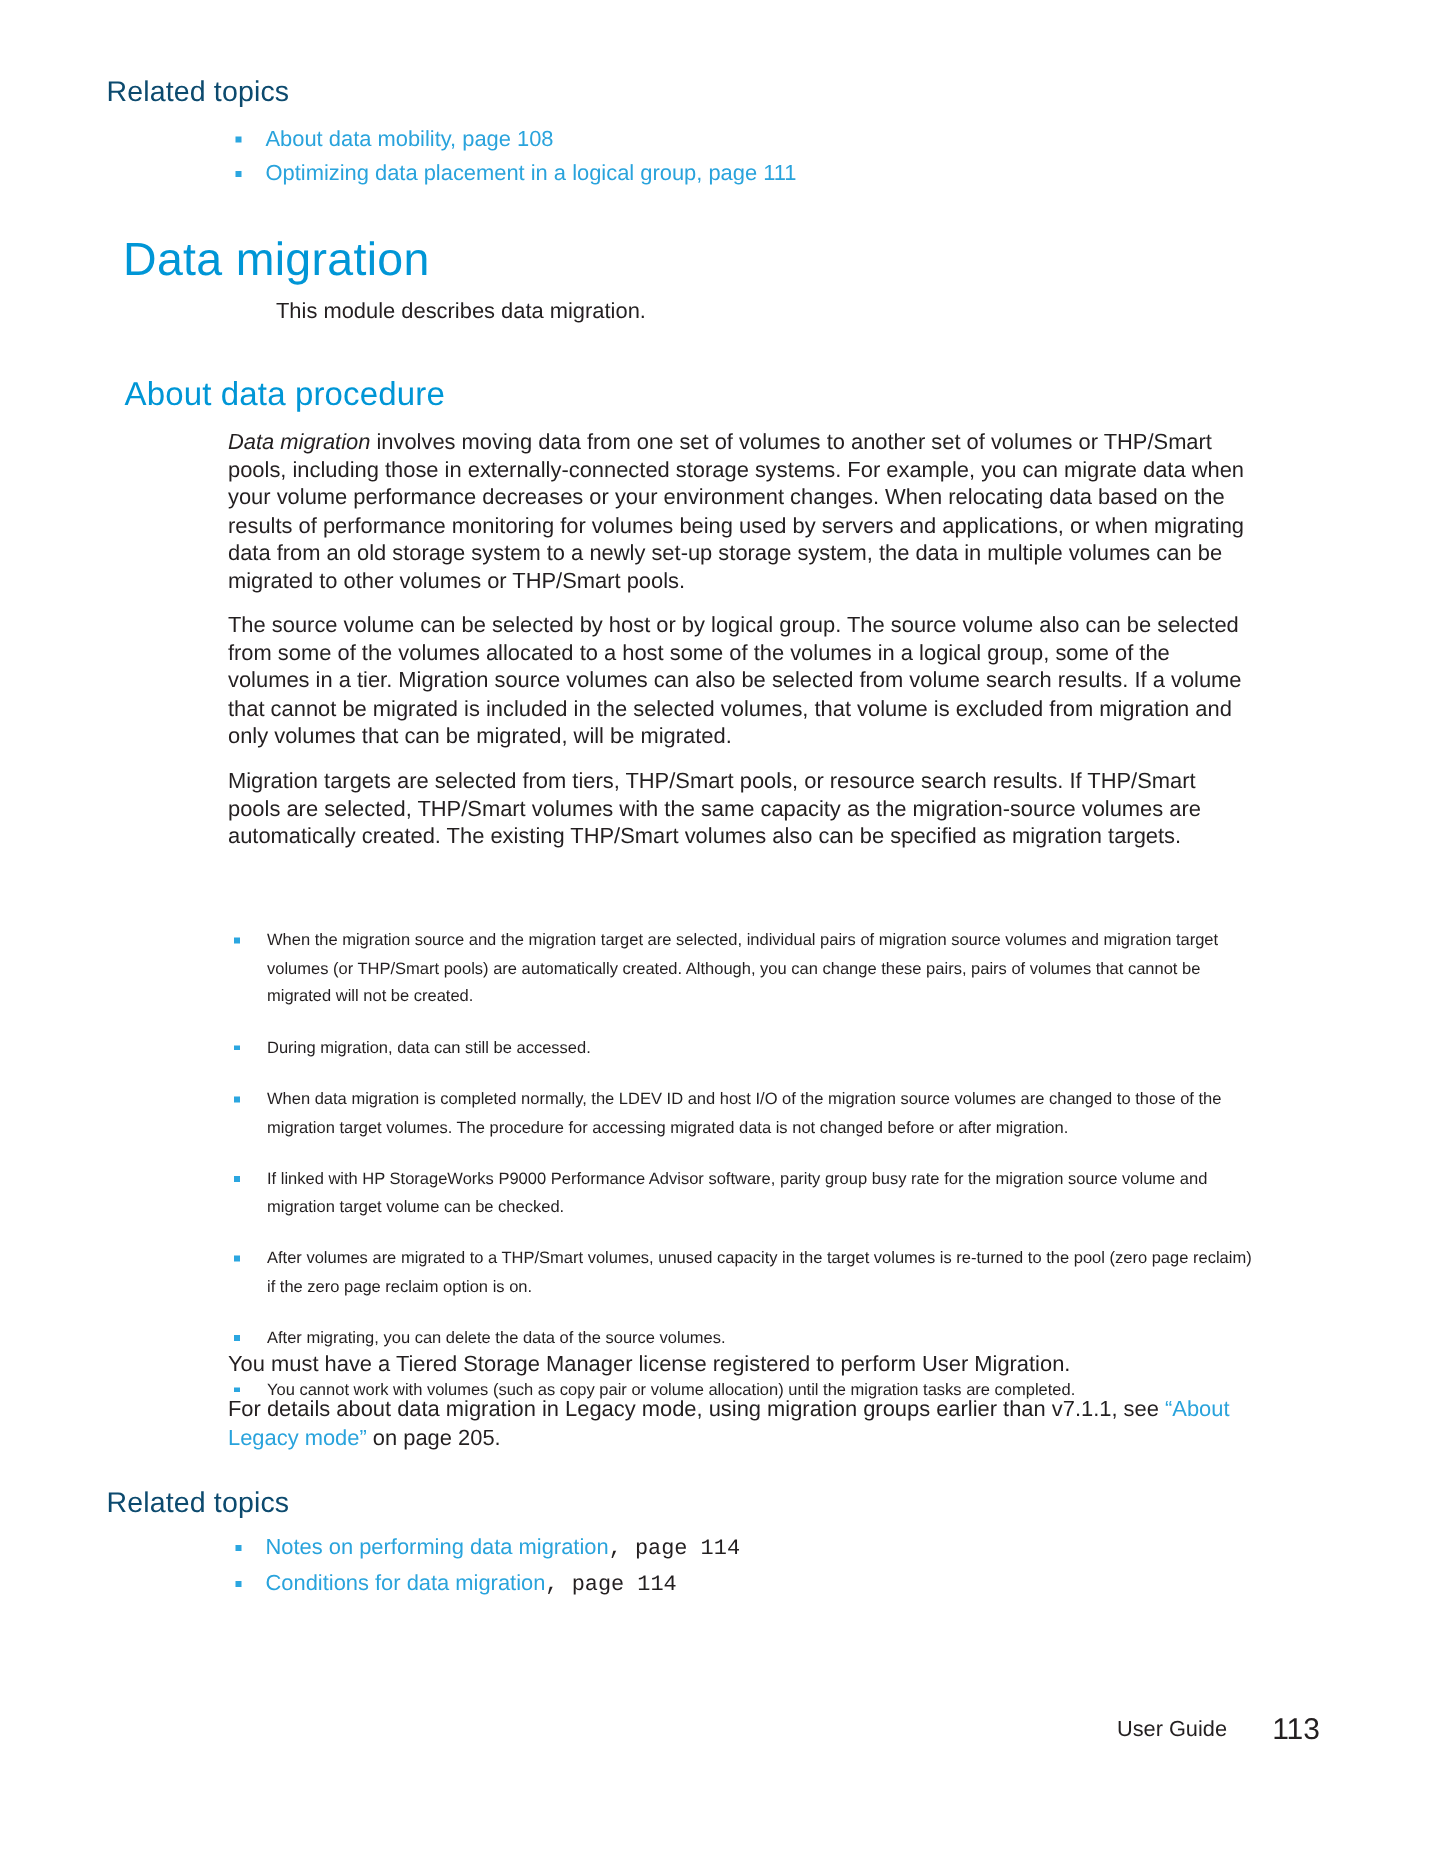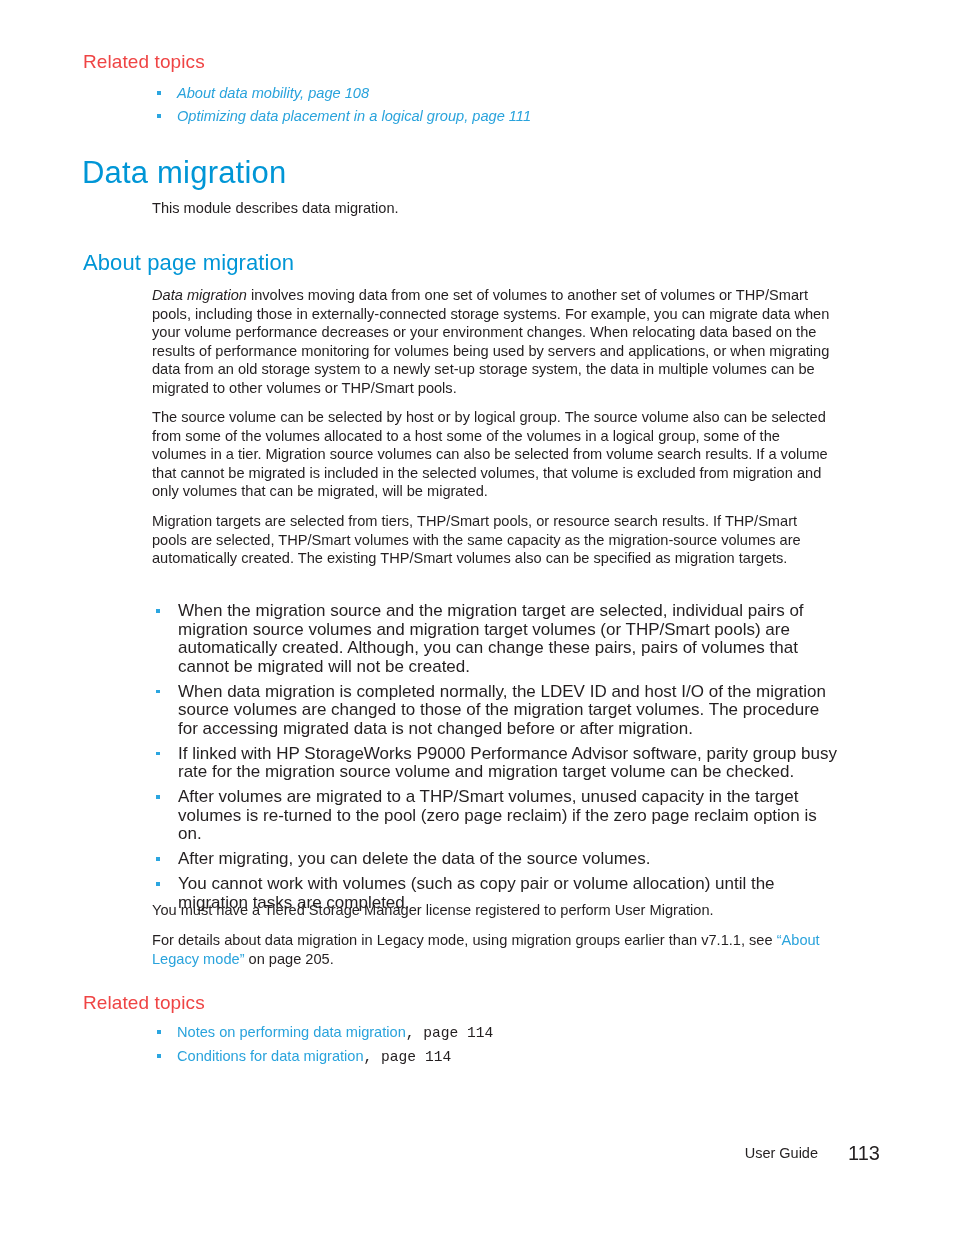--- a/index.html
+++ b/index.html
@@ -19,24 +19,24 @@
   .page {
     position: relative;
     width: 954px;
     height: 1235px;
     box-sizing: border-box;
   }
 
   
   .h-related {
     position: absolute;
-    left: 83px;
+    left: 71px;
     font-size: 19px;
     line-height: 24px;
-    color: #ef4444;
+    color: #0c4a6e;
     font-weight: 400;
     letter-spacing: .1px;
     white-space: nowrap;
   }
   .h1 {
     position: absolute;
     left: 82px;
     font-size: 31px;
     line-height: 38px;
     color: #0096d6;
@@ -99,24 +99,25 @@
 
   
   .notelist {
     position: absolute;
     left: 152px;
     width: 690px;
   }
   .notelist .note-item {
     position: relative;
     padding-left: 26px;
-    font-size: 17px;
+    font-size: 11px;
     line-height: 18.5px;
     color: #231f20;
     margin-bottom: 6.5px;
+    margin-top: 16px;
   }
   .notelist .note-item .bullet {
     position: absolute;
     left: 4px;
     top: 7px;
     width: 3.5px;
     height: 3.5px;
     background: #2ba6e0;
   }
 
@@ -149,45 +150,48 @@
     white-space: nowrap;
   }
 </style>
 </head>
 <body>
 
 <div class="page">
 
   <div class="h-related" style="top:50px;">Related topics</div>
 
-  <div class="reflist" style="top:82px;font-style:italic;">
+  <div class="reflist" style="top:82px;">
     <div class="ref-item">
       <span class="bullet"></span><span class="lnk">About data mobility</span><span class="lnk">, page 108</span>
     </div>
     <div class="ref-item">
       <span class="bullet"></span><span class="lnk">Optimizing data placement in a logical group</span><span class="lnk">, page 111</span>
     </div>
   </div>
 
   <div class="h1" style="top:154px;">Data migration</div>
 
-  <div class="para" style="top:199px;">This module describes data migration.</div>
-
-  <div class="h2" style="top:249px;">About page migration</div>
+  <div class="para" style="top:199px;margin-left:32px;">This module describes data migration.</div>
+
+  <div class="h2" style="top:249px;">About data procedure</div>
 
   <div class="para" style="top:286px;"><em>Data migration</em><span> involves moving data from one set of volumes to another set of volumes or THP/Smart pools, including those in externally-connected storage systems. For example, you can migrate data when your volume performance decreases or your environment changes. When relocating data based on the results of performance monitoring for volumes being used by servers and applications, or when migrating data from an old storage system to a newly set-up storage system, the data in multiple volumes can be migrated to other volumes or THP/Smart pools.</span></div>
 
   <div class="para" style="top:408px;">The source volume can be selected by host or by logical group. The source volume also can be selected from some of the volumes allocated to a host some of the volumes in a logical group, some of the volumes in a tier. Migration source volumes can also be selected from volume search results. If a volume that cannot be migrated is included in the selected volumes, that volume is excluded from migration and only volumes that can be migrated, will be migrated.</div>
 
   <div class="para" style="top:512px;">Migration targets are selected from tiers, THP/Smart pools, or resource search results. If THP/Smart pools are selected, THP/Smart volumes with the same capacity as the migration-source volumes are automatically created. The existing THP/Smart volumes also can be specified as migration targets.</div>
 
 
   <div class="notelist" style="top:602px;">
     <div class="note-item">
       <span class="bullet"></span><span>When the migration source and the migration target are selected, individual pairs of migration source volumes and migration target volumes (or THP/Smart pools) are automatically created. Although, you can change these pairs, pairs of volumes that cannot be migrated will not be created.</span>
+    </div>
+    <div class="note-item">
+      <span class="bullet"></span><span>During migration, data can still be accessed.</span>
     </div>
     <div class="note-item">
       <span class="bullet"></span><span>When data migration is completed normally, the LDEV ID and host I/O of the migration source volumes are changed to those of the migration target volumes. The procedure for accessing migrated data is not changed before or after migration.</span>
     </div>
     <div class="note-item">
       <span class="bullet"></span><span>If linked with HP StorageWorks P9000 Performance Advisor software, parity group busy rate for the migration source volume and migration target volume can be checked.</span>
     </div>
     <div class="note-item">
       <span class="bullet"></span><span>After volumes are migrated to a THP/Smart volumes, unused capacity in the target volumes is re-turned to the pool (zero page reclaim) if the zero page reclaim option is on.</span>
     </div>

